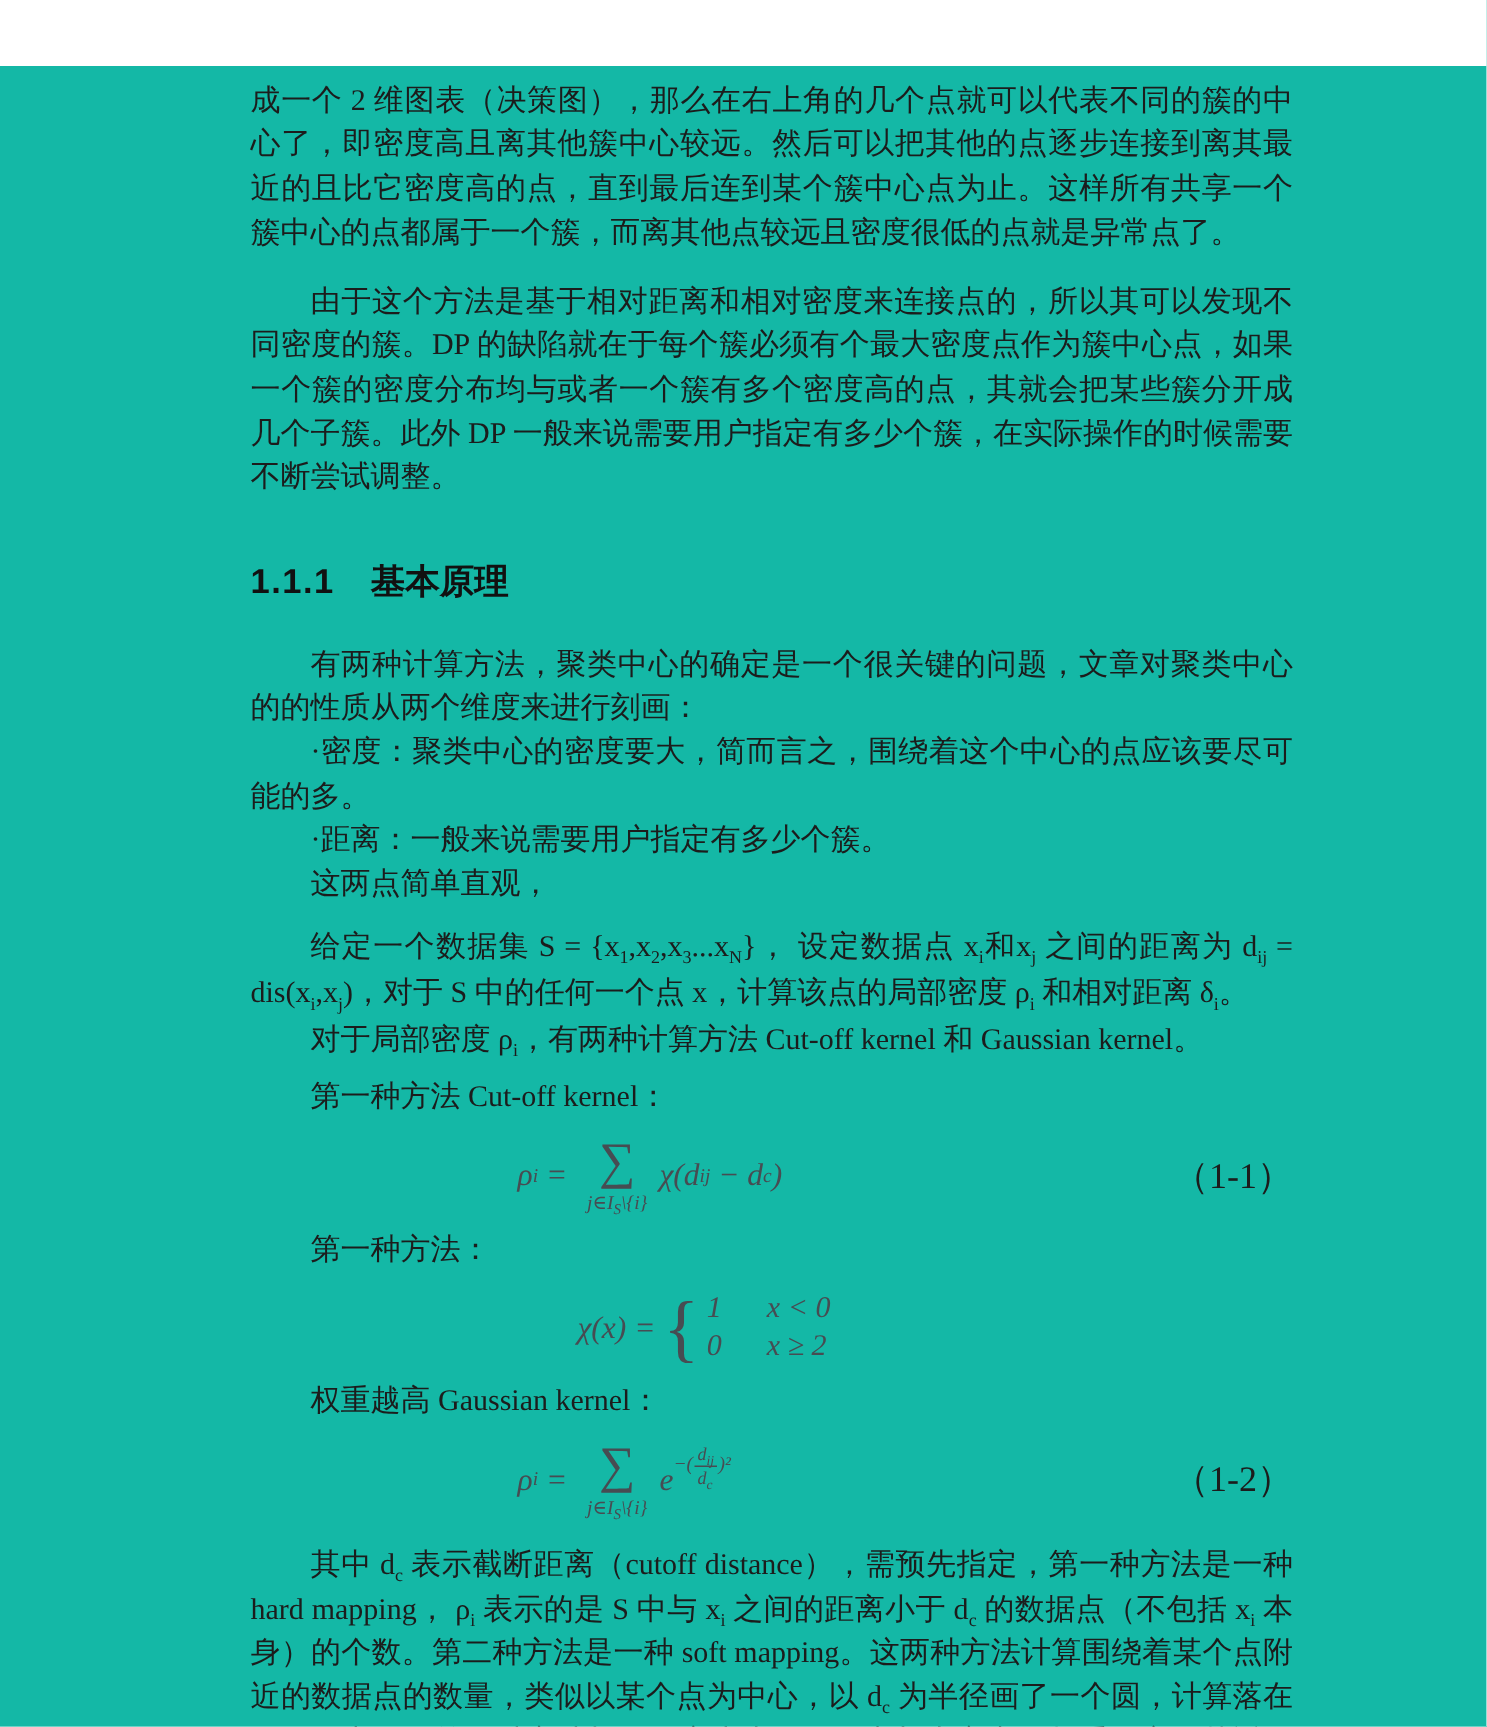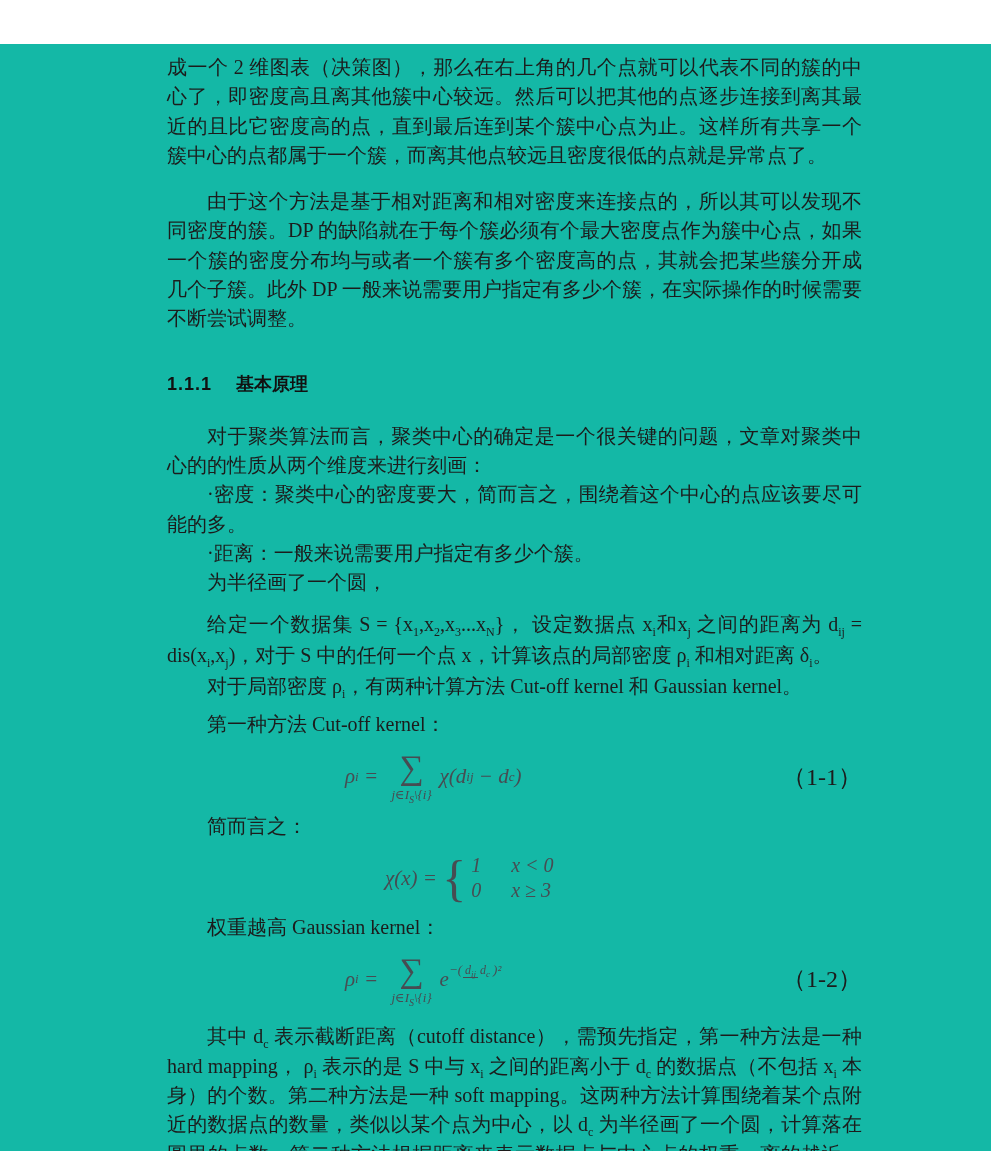--- a/index.html
+++ b/index.html
@@ -10,37 +10,37 @@
   .para { font-size:20px; line-height:29.3px; text-align:justify; }
   .indent { text-indent:2em; }
   .mt-s { margin-top:8px;font-family:Liberation Serif, serif; }
   .mt-m { margin-top:12px; }
   .mt-l { margin-top:17px; }
   .mathline { line-height:31px; }
 
   .para sub { font-size:12px; line-height:0; }
 
   .heading { font-family:"Liberation Sans","DejaVu Sans",sans-serif; font-weight:bold;
-             font-size:18px; color:#111; margin:38px 0 26px 0; }
+             font-size:23px; color:#111; margin:38px 0 26px 0; }
   .heading .h-num { margin-right:24px; letter-spacing:1px; }
 
   .formula-row { display:flex; align-items:center; margin:6px 0 4px 0; min-height:62px; }
   .formula-body { margin-left:178px; font-style:italic; font-size:21px; color:#474c52;
                   display:inline-flex; align-items:center; white-space:pre; }
   .formula-body.chi-pos { margin-left:218px;text-align:right; }
   .formula-body sub { font-size:13px; line-height:0; font-style:italic; }
   .formula-body sup { font-size:13px; line-height:0; position:relative; top:-9px; font-style:italic; }
   .formula-num { margin-left:auto; font-style:normal; font-size:24px; color:#1c1c1c; }
 
   .msum { display:inline-flex; flex-direction:column; align-items:center; margin:0 8px; }
   .msym { font-size:34px; line-height:1.05; font-style:normal; }
   .msub { font-size:13px; margin-top:1px; }
   .msub sub { font-size:10px; }
 
-  .mfrac { display:inline-flex; flex-direction:row; align-items:flex-start; font-size:12px;
+  .mfrac { display:inline-flex; flex-direction:column; align-items:flex-start; font-size:12px;
            vertical-align:middle; margin:0 1px; line-height:1.2; }
   .ftop { border-bottom:1px solid currentColor; padding:0 2px; }
   .fbot { padding:0 2px; }
   .mfrac sub { font-size:9px; }
 
   .mcases { display:inline-flex; align-items:center; font-style:italic; }
   .mbrace { font-size:50px; line-height:0.9; font-style:normal; font-weight:400; margin-right:5px; }
   .mrows { display:inline-flex; flex-direction:column; }
   .mrow { display:flex; gap:30px; line-height:25px; font-size:20px; }
 </style>
@@ -50,43 +50,43 @@
 <div class="page">
 
   <p class="para">成一个 2 维图表（决策图），那么在右上角的几个点就可以代表不同的簇的中心了，即密度高且离其他簇中心较远。然后可以把其他的点逐步连接到离其最近的且比它密度高的点，直到最后连到某个簇中心点为止。这样所有共享一个簇中心的点都属于一个簇，而离其他点较远且密度很低的点就是异常点了。</p>
 
   <p class="para indent mt-l">由于这个方法是基于相对距离和相对密度来连接点的，所以其可以发现不同密度的簇。DP 的缺陷就在于每个簇必须有个最大密度点作为簇中心点，如果一个簇的密度分布均与或者一个簇有多个密度高的点，其就会把某些簇分开成几个子簇。此外 DP 一般来说需要用户指定有多少个簇，在实际操作的时候需要不断尝试调整。</p>
 
   <h2 class="heading">
     <span class="h-num">1.1.1</span><span>基本原理</span>
   </h2>
 
-  <p class="para indent">对于聚类算法而言，聚类中心的确定是一个很关键的问题，文章对聚类中心的的性质从两个维度来进行刻画：</p>
+  <p class="para indent">有两种计算方法，聚类中心的确定是一个很关键的问题，文章对聚类中心的的性质从两个维度来进行刻画：</p>
 
   <p class="para indent">·密度：聚类中心的密度要大，简而言之，围绕着这个中心的点应该要尽可能的多。</p>
 
   <p class="para indent">·距离：一般来说需要用户指定有多少个簇。</p>
 
-  <p class="para indent">为半径画了一个圆，</p>
+  <p class="para indent">这两点简单直观，</p>
 
   <p class="para indent mathline mt-m">给定一个数据集 S = {x<sub>1</sub>,x<sub>2</sub>,x<sub>3</sub>...x<sub>N</sub>}， 设定数据点 x<sub>i</sub>和x<sub>j</sub> 之间的距离为 d<sub>ij</sub> = dis(x<sub>i</sub>,x<sub>j</sub>)，对于 S 中的任何一个点 x，计算该点的局部密度 ρ<sub>i</sub> 和相对距离 δ<sub>i</sub>。</p>
 
   <p class="para indent mathline">对于局部密度 ρ<sub>i</sub>，有两种计算方法 Cut-off kernel 和 Gaussian kernel。</p>
 
   <p class="para indent mt-s">第一种方法 Cut-off kernel：</p>
 
   <div class="formula-row">
     <span class="formula-body">ρ<sub>i</sub> = <span class="msum"><span class="msym">∑</span><span class="msub">j∈I<sub>S</sub>\{i}</span></span>χ(d<sub>ij</sub> − d<sub>c</sub>)</span>
     <span class="formula-num">（1-1）</span>
   </div>
 
-  <p class="para indent">简而言之：</p>
+  <p class="para indent">第一种方法：</p>
 
   <div class="formula-row">
-    <span class="formula-body chi-pos">χ(x) = <span class="mcases"><span class="mbrace">{</span><span class="mrows"><span class="mrow"><span class="mval">1</span><span class="mcond">x &lt; 0</span></span><span class="mrow"><span class="mval">0</span><span class="mcond">x ≥ 3</span></span></span></span></span>
+    <span class="formula-body chi-pos">χ(x) = <span class="mcases"><span class="mbrace">{</span><span class="mrows"><span class="mrow"><span class="mval">1</span><span class="mcond">x &lt; 0</span></span><span class="mrow"><span class="mval">0</span><span class="mcond">x ≥ 2</span></span></span></span></span>
   </div>
 
   <p class="para indent">权重越高 Gaussian kernel：</p>
 
   <div class="formula-row">
     <span class="formula-body">ρ<sub>i</sub> = <span class="msum"><span class="msym">∑</span><span class="msub">j∈I<sub>S</sub>\{i}</span></span>e<sup>−(<span class="mfrac"><span class="ftop">d<sub>ij</sub></span><span class="fbot">d<sub>c</sub></span></span>)²</sup></span>
     <span class="formula-num">（1-2）</span>
   </div>
 
   <p class="para indent mt-m">其中 d<sub>c</sub> 表示截断距离（cutoff distance），需预先指定，第一种方法是一种  hard mapping， ρ<sub>i</sub> 表示的是 S 中与 x<sub>i</sub> 之间的距离小于 d<sub>c</sub> 的数据点（不包括 x<sub>i</sub> 本身）的个数。第二种方法是一种  soft mapping。这两种方法计算围绕着某个点附近的数据点的数量，类似以某个点为中心，以 d<sub>c</sub> 为半径画了一个圆，计算落在圆里的点数，第二种方法根据距离来表示数据点与中心点的权重，离的越近，权重越高。</p>

